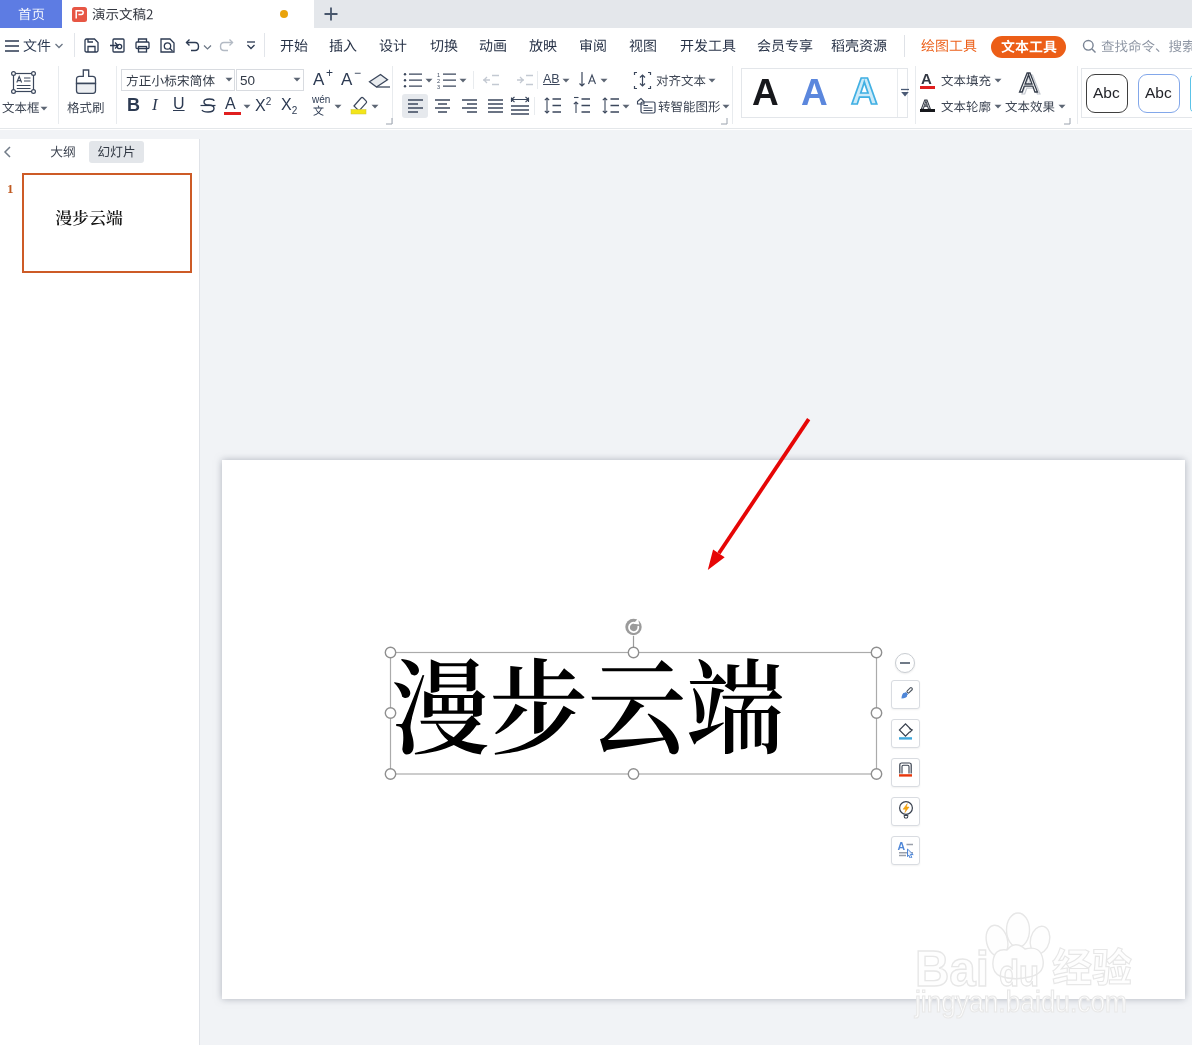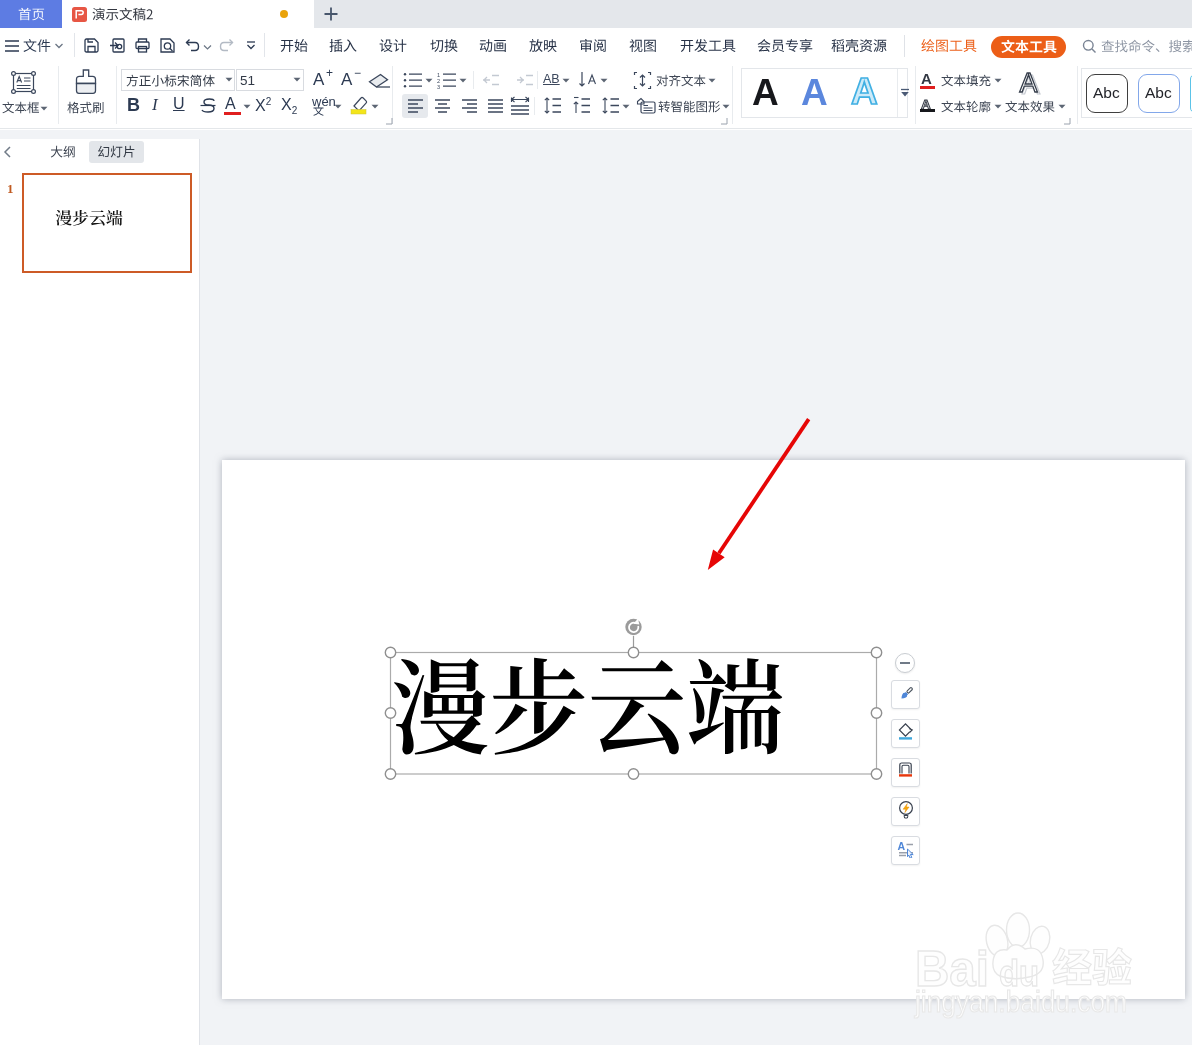--- a/index.html
+++ b/index.html
@@ -159,21 +159,21 @@
       <path d="M7.2 -8.3H9.9C9.6 -7.6 9 -6.8 8.4 -6.2C7.8 -6.8 7.4 -7.5 7 -8.1ZM2.5 -10.5V-7.8H0.7V-6.9H2.4C2 -5.2 1.2 -3.2 0.4 -2.2C0.5 -2 0.8 -1.6 0.8 -1.4C1.5 -2.2 2.1 -3.6 2.5 -5V1H3.4V-5.3C3.8 -4.8 4.2 -4.1 4.4 -3.7L5 -4.5C4.8 -4.8 3.8 -6 3.4 -6.4V-6.9H4.8L4.5 -6.7C4.8 -6.5 5.1 -6.2 5.3 -6.1C5.7 -6.4 6.1 -6.9 6.5 -7.4C6.9 -6.8 7.3 -6.2 7.8 -5.6C6.8 -4.7 5.5 -4 4.3 -3.6C4.5 -3.5 4.7 -3.1 4.8 -2.9C5.1 -3 5.5 -3.1 5.8 -3.3V1H6.7V0.5H10.1V1H11.1V-3.4L11.6 -3.2C11.8 -3.4 12 -3.8 12.2 -3.9C11 -4.3 9.9 -4.9 9.1 -5.6C10 -6.5 10.7 -7.6 11.1 -8.9L10.5 -9.2L10.4 -9.2H7.7C7.9 -9.5 8 -9.9 8.2 -10.3L7.3 -10.5C6.8 -9.2 6 -8 5 -7.1V-7.8H3.4V-10.5ZM6.7 -0.4V-2.8H10.1V-0.4ZM6.4 -3.6C7.1 -4 7.8 -4.5 8.5 -5C9.1 -4.5 9.8 -4 10.6 -3.6Z M21.4 -9.9C22 -9.4 22.8 -8.8 23.2 -8.3L23.8 -8.9C23.4 -9.3 22.6 -10 22 -10.4ZM19.6 -10.5C19.6 -9.7 19.6 -8.9 19.6 -8.2H13.2V-7.2H19.7C20 -2.6 21.1 1 23.1 1C24.1 1 24.4 0.4 24.6 -1.8C24.3 -1.9 24 -2.1 23.8 -2.3C23.7 -0.7 23.5 0.1 23.2 0.1C22 0.1 21 -3 20.7 -7.2H24.3V-8.2H20.6C20.6 -8.9 20.6 -9.7 20.6 -10.5ZM13.2 -0.3 13.5 0.6C15.1 0.3 17.4 -0.2 19.6 -0.8L19.5 -1.6L16.8 -1V-4.5H19.1V-5.4H13.6V-4.5H15.9V-0.8Z M33.1 -9.2V-2.2H34V-9.2ZM35.6 -10.3V-0.2C35.6 -0 35.5 0 35.3 0C35.1 0 34.4 0 33.7 0C33.8 0.3 33.9 0.7 34 1C34.9 1 35.6 1 36 0.8C36.4 0.6 36.5 0.4 36.5 -0.2V-10.3ZM27.4 -5.2V-0.4H28.1V-4.4H29.3V1H30.1V-4.4H31.4V-1.4C31.4 -1.3 31.4 -1.2 31.3 -1.2C31.2 -1.2 30.8 -1.2 30.4 -1.2C30.5 -1 30.6 -0.7 30.6 -0.5C31.2 -0.5 31.6 -0.5 31.9 -0.6C32.2 -0.8 32.2 -1 32.2 -1.4V-5.2H31.4H30.1V-6.5H32.2V-9.8H26.3V-5.6C26.3 -3.8 26.3 -1.4 25.4 0.2C25.6 0.3 25.9 0.6 26.1 0.8C27 -1 27.2 -3.7 27.2 -5.6V-6.5H29.3V-5.2ZM27.2 -8.9H31.3V-7.4H27.2Z" fill="#3e4654"></path>
     </svg>
 <div class="abs" style="left:121px;top:69px;width:114px;height:22px;border:1px solid #d8dbe0;background:#fff;"></div>
 <svg style="position:absolute;left:125px;top:73.8px;" width="91" height="15" viewBox="0 -11.7 91 15.3">
       <path d="M5.7 -10.6C6.1 -10 6.4 -9.2 6.6 -8.7H0.9V-7.7H4.4C4.3 -4.7 4 -1.4 0.6 0.3C0.9 0.5 1.2 0.8 1.3 1.1C3.8 -0.2 4.8 -2.4 5.2 -4.7H9.8C9.6 -1.8 9.4 -0.5 9 -0.2C8.8 -0 8.6 0 8.4 0C8 0 7.1 -0 6.2 -0.1C6.4 0.2 6.5 0.6 6.5 0.9C7.4 0.9 8.2 0.9 8.7 0.9C9.2 0.9 9.5 0.8 9.8 0.4C10.3 -0.1 10.6 -1.5 10.9 -5.2C10.9 -5.3 10.9 -5.6 10.9 -5.6H5.3C5.4 -6.3 5.5 -7 5.5 -7.7H12.2V-8.7H6.7L7.6 -9.1C7.4 -9.6 7 -10.4 6.7 -11Z M15.4 -6.6V-0.5H13.7V0.5H25.4V-0.5H20.3V-4.6H24.4V-5.5H20.3V-9H24.9V-10H14.2V-9H19.3V-0.5H16.4V-6.6Z M32 -10.7V-0.3C32 -0.1 31.9 0 31.7 0C31.4 0.1 30.5 0.1 29.5 0C29.7 0.3 29.8 0.8 29.9 1C31.1 1.1 31.9 1 32.4 0.9C32.9 0.7 33.1 0.4 33.1 -0.3V-10.7ZM35.2 -7.4C36.3 -5.6 37.3 -3.1 37.6 -1.6L38.7 -2C38.4 -3.6 37.2 -6 36.1 -7.8ZM28.6 -7.7C28.3 -5.9 27.6 -3.7 26.4 -2.3C26.7 -2.2 27.1 -2 27.3 -1.8C28.5 -3.2 29.3 -5.6 29.7 -7.5Z M45.1 -9.9V-9H50.7V-9.9ZM49.1 -4.2C49.7 -2.9 50.3 -1.2 50.5 -0.2L51.4 -0.5C51.2 -1.6 50.6 -3.2 50 -4.5ZM45.4 -4.4C45 -3.1 44.5 -1.7 43.7 -0.7C44 -0.6 44.3 -0.4 44.5 -0.2C45.2 -1.2 45.9 -2.7 46.3 -4.3ZM44.5 -6.8V-5.9H47.3V-0.2C47.3 -0.1 47.2 -0 47 0C46.9 0 46.2 0 45.6 -0C45.7 0.3 45.8 0.7 45.9 1C46.8 1 47.4 1 47.8 0.8C48.1 0.6 48.3 0.3 48.3 -0.2V-5.9H51.4V-6.8ZM41.6 -10.9V-8.2H39.6V-7.3H41.4C41 -5.6 40.1 -3.8 39.3 -2.8C39.5 -2.5 39.8 -2.1 39.9 -1.9C40.5 -2.7 41.1 -4.1 41.6 -5.5V1H42.6V-5.8C43 -5.1 43.6 -4.3 43.8 -3.9L44.4 -4.7C44.1 -5 43 -6.5 42.6 -6.9V-7.3H44.3V-8.2H42.6V-10.9Z M58 -7.8V-5.7H53V-4.8H57.2C56.1 -3 54.2 -1.2 52.4 -0.3C52.7 -0.1 53 0.2 53.2 0.5C55 -0.5 56.8 -2.4 58 -4.4V1H59V-4.3C60.2 -2.4 62.1 -0.6 63.8 0.4C64 0.1 64.3 -0.3 64.6 -0.5C62.8 -1.3 60.9 -3 59.7 -4.8H64V-5.7H59V-7.8ZM57.6 -10.7C57.8 -10.3 58 -9.8 58.2 -9.4H53.1V-6.7H54V-8.5H62.9V-6.7H64V-9.4H59.3C59.2 -9.9 58.9 -10.5 58.6 -11Z M66.4 -5.9V1H67.3V-5.9ZM67 -7C67.5 -6.5 68.1 -5.8 68.4 -5.4L69.2 -5.9C68.9 -6.4 68.2 -7 67.7 -7.5ZM69.2 -5V-0.5H73.9V-5ZM67.7 -11C67.3 -9.7 66.5 -8.5 65.6 -7.8C65.9 -7.7 66.2 -7.4 66.4 -7.2C66.9 -7.7 67.4 -8.3 67.8 -9H68.6C68.9 -8.4 69.2 -7.8 69.3 -7.4L70.1 -7.7C70 -8 69.8 -8.5 69.5 -9H71.4V-9.8H68.2C68.4 -10.1 68.5 -10.4 68.6 -10.7ZM72.7 -10.9C72.4 -9.8 71.8 -8.7 71.1 -8C71.3 -7.9 71.7 -7.6 71.9 -7.5C72.3 -7.9 72.6 -8.4 72.9 -8.9H73.9C74.3 -8.4 74.7 -7.7 74.9 -7.3L75.7 -7.7C75.6 -8 75.3 -8.5 75 -8.9H77.1V-9.8H73.3C73.5 -10.1 73.6 -10.4 73.7 -10.7ZM73.1 -2.5V-1.3H70V-2.5ZM70 -4.3H73.1V-3.2H70ZM69.5 -7V-6.1H75.7V-0.1C75.7 0.1 75.6 0.1 75.4 0.1C75.2 0.1 74.5 0.1 73.8 0.1C73.9 0.3 74 0.7 74.1 1C75.1 1 75.7 0.9 76.1 0.8C76.5 0.7 76.6 0.4 76.6 -0.1V-7Z M81.3 -10.9C80.6 -8.9 79.5 -7 78.4 -5.7C78.6 -5.5 78.9 -4.9 79 -4.7C79.4 -5.2 79.7 -5.7 80.1 -6.2V1H81V-7.9C81.5 -8.7 81.8 -9.7 82.2 -10.6ZM83.4 -2.3V-1.4H85.6V1H86.5V-1.4H88.6V-2.3H86.5V-6.8C87.3 -4.5 88.6 -2.3 89.9 -1.1C90.1 -1.4 90.4 -1.7 90.6 -1.9C89.2 -3 87.9 -5.2 87.1 -7.4H90.4V-8.3H86.5V-10.9H85.6V-8.3H81.9V-7.4H85C84.2 -5.1 82.8 -2.9 81.4 -1.8C81.6 -1.6 81.9 -1.3 82.1 -1.1C83.4 -2.3 84.7 -4.4 85.6 -6.7V-2.3Z" fill="#323a47"></path>
     </svg>
 <svg class="abs" style="left:225px;top:77px" width="8" height="6" viewBox="0 0 8 6">
       <path d="M0.5 0.8 L4 4.5 L7.5 0.8" fill="#5c6573"></path>
     </svg>
 <div class="abs" style="left:236px;top:69px;width:68px;height:22px;border:1px solid #d8dbe0;background:#fff;"></div>
-<div class="abs" style="left:240px;top:73px;font-size:13.5px;color:#323a47;">51</div>
+<div class="abs" style="left:240px;top:73px;font-size:13.5px;color:#323a47;">50</div>
 <svg class="abs" style="left:293px;top:77px" width="8" height="6" viewBox="0 0 8 6">
       <path d="M0.5 0.8 L4 4.5 L7.5 0.8" fill="#5c6573"></path>
     </svg>
 <div class="abs" style="left:312px;top:69px;width:24px;height:22px;font-family:'Liberation Sans';color:#2c3a52;">
       <span style="position:absolute;left:1px;top:1px;font-size:17px;">A</span>
       <span style="position:absolute;left:14px;top:-3px;font-size:12px;">+</span>
     </div>
 <div class="abs" style="left:340px;top:69px;width:24px;height:22px;color:#2c3a52;">
       <span style="position:absolute;left:1px;top:1px;font-size:17px;">A</span>
       <span style="position:absolute;left:14px;top:-3px;font-size:12px;">−</span>
@@ -189,21 +189,21 @@
       <path d="M15 3 Q15 1 10.5 1 Q5 1 5 4 Q5 7 9.5 7 Q15 7 15 10.5 Q15 14 9 14 Q4 14 3 12" stroke-width="1.4"></path>
       <path d="M1.5 7.5 H16.5" stroke-width="1.2"></path>
     </svg>
 <div class="abs" style="left:225px;top:95px;font-size:16px;color:#2c3a52;">A</div>
 <div class="abs" style="left:224px;top:112px;width:17px;height:3px;background:#e01f1f;"></div>
 <svg class="abs" style="left:243px;top:104px" width="8" height="6" viewBox="0 0 8 6">
       <path d="M0.5 0.8 L4 4.5 L7.5 0.8" fill="#5c6573"></path>
     </svg>
 <div class="abs" style="left:255px;top:96px;font-size:16px;color:#2c3a52;">X<sup style="font-size:10px;">2</sup></div>
 <div class="abs" style="left:281px;top:96px;font-size:16px;color:#2c3a52;">X<sub style="font-size:10px;">2</sub></div>
-<div class="abs" style="left:312px;top:94px;font-size:13px;color:#2c3a52;">wén</div>
+<div class="abs" style="left:312px;top:94px;font-size:10px;color:#2c3a52;">wén</div>
 <svg style="position:absolute;left:313px;top:105.1px;" width="11" height="13" viewBox="0 -9.9 11 13.0">
       <path d="M4.7 -9.1C5 -8.5 5.3 -7.8 5.5 -7.3L6.4 -7.6C6.2 -8.1 5.8 -8.8 5.5 -9.3ZM0.5 -7.3V-6.5H2.3C2.9 -4.8 3.8 -3.4 4.9 -2.2C3.7 -1.2 2.2 -0.4 0.4 0.1C0.6 0.3 0.8 0.7 0.9 0.9C2.8 0.3 4.3 -0.5 5.5 -1.6C6.8 -0.5 8.3 0.3 10.1 0.8C10.2 0.6 10.4 0.2 10.6 0C8.9 -0.4 7.4 -1.2 6.2 -2.2C7.3 -3.3 8.1 -4.8 8.8 -6.5H10.5V-7.3ZM5.5 -2.8C4.5 -3.8 3.7 -5.1 3.1 -6.5H7.8C7.3 -5 6.5 -3.8 5.5 -2.8Z" fill="#2c3a52"></path>
     </svg>
 <svg class="abs" style="left:334px;top:104px" width="8" height="6" viewBox="0 0 8 6">
       <path d="M0.5 0.8 L4 4.5 L7.5 0.8" fill="#5c6573"></path>
     </svg>
 <svg class="abs" style="left:348px;top:95px" width="22" height="20" viewBox="0 0 22 20">
 <path d="M6 11 L13 3 Q14 1.8 15.2 3 L18 5.8 Q19.2 7 18 8.2 L11 16 Z" fill="none" stroke="#3b475c" stroke-width="1.2"></path>
 <rect x="3" y="14.5" width="15" height="4.5" fill="#f3e519" stroke="#c9c23a" stroke-width="0.5"></rect>
     </svg>

